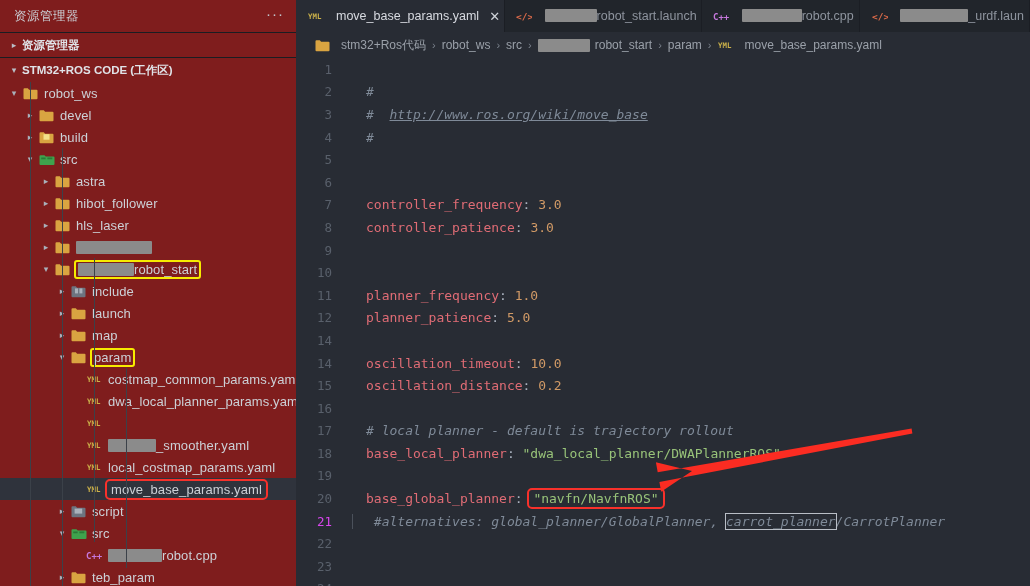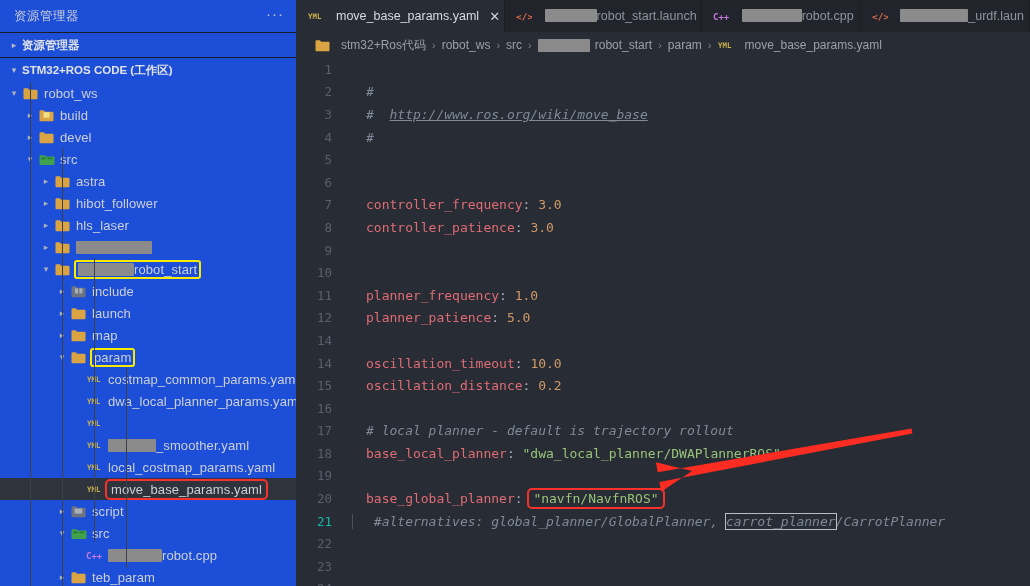--- a/index.html
+++ b/index.html
@@ -7,21 +7,21 @@
     width: 1030px; height: 586px;
     background: #21252b;
     font-family: "Liberation Sans", "DejaVu Sans", sans-serif;
     overflow: hidden;
   }
   #app { position: relative; width: 1030px; height: 586px; display: flex; }
 
   
   #sidebar {
     width: 296px; height: 586px;
-    background: #1d4ed8;
+    background: #7f1d1d;
     color: #c5c9d0;
     flex: 0 0 296px;
     position: relative;
     overflow: hidden;
   }
   .sb-title-row {
     height: 32px; display: flex; align-items: center;
     padding: 0 12px 0 14px; justify-content: space-between;
   }
   .sb-title {
@@ -81,21 +81,21 @@
     position: absolute; top: 58px; left: 0; right: 0; bottom: 0;
     background: #282c34;
     font-family: "DejaVu Sans Mono", "Liberation Mono", monospace;
     font-size: 13px;
   }
   .cline { height: 22.6px; display: flex; align-items: center; white-space: pre; }
   .lnum {
     width: 56px; min-width:56px; text-align: right; padding-right: 20px;
     color: #59606b; font-size: 12.5px;
   }
-  .lnum.cur { color: #14b8a6; }
+  .lnum.cur { color: #d946ef; }
   .ctext { padding-left: 14px; position: relative; }
 
   .c-comment { color: #7f8a98; font-style: italic; }
   .c-link { color: #7f8a98; font-style: italic; text-decoration: underline; }
   .c-key { color: #e06c75; }
   .c-punc { color: #abb2bf; }
   .c-num { color: #d19a66; }
   .c-str { color: #98c379; }
   .c-bool { color: #d19a66; }
 
@@ -141,34 +141,34 @@
             </svg>
           </span>
           <span><span class="lbl">robot_ws</span></span>
         </div>
         <div class="row">
           <span style="width: 22px; min-width: 22px;"></span>
           <span class="twisty">▸</span>
           <span class="ic">
             <svg width="15" height="13" viewBox="0 0 15 13">
               <path d="M0.5 2.2a1 1 0 011-1h3.3l1.3 1.5h7.4a1 1 0 011 1v7.6a1 1 0 01-1 1h-12a1 1 0 01-1-1z" fill="#d9a441"></path>
+            </svg>
+          </span>
+          <span><span class="lbl">devel</span></span>
+        </div>
+        <div class="row">
+          <span style="width: 22px; min-width: 22px;"></span>
+          <span class="twisty">▸</span>
+          <span class="ic">
+            <svg width="15" height="13" viewBox="0 0 15 13">
+              <path d="M0.5 2.2a1 1 0 011-1h3.3l1.3 1.5h7.4a1 1 0 011 1v7.6a1 1 0 01-1 1h-12a1 1 0 01-1-1z" fill="#d9a441"></path>
               <rect x="4.5" y="3.2" width="6" height="5.5" fill="#f2e08a"></rect>
             </svg>
           </span>
           <span><span class="lbl">build</span></span>
-        </div>
-        <div class="row">
-          <span style="width: 22px; min-width: 22px;"></span>
-          <span class="twisty">▸</span>
-          <span class="ic">
-            <svg width="15" height="13" viewBox="0 0 15 13">
-              <path d="M0.5 2.2a1 1 0 011-1h3.3l1.3 1.5h7.4a1 1 0 011 1v7.6a1 1 0 01-1 1h-12a1 1 0 01-1-1z" fill="#d9a441"></path>
-            </svg>
-          </span>
-          <span><span class="lbl">devel</span></span>
         </div>
         <div class="row">
           <span style="width: 22px; min-width: 22px;"></span>
           <span class="twisty">▾</span>
           <span class="ic">
             <svg width="16" height="13" viewBox="0 0 16 13">
               <path d="M0.5 3.2a1 1 0 011-1h4l1.2 1.3h7.8a1 1 0 011 1v6.4a1 1 0 01-1 1h-13a1 1 0 01-1-1z" fill="#3fa34d"></path>
               <path d="M2.2 4.6h4.4v1.6H2.2zM8.4 4.6h4.9v1.6H8.4z" fill="#2b7a37"></path>
             </svg>
           </span>

